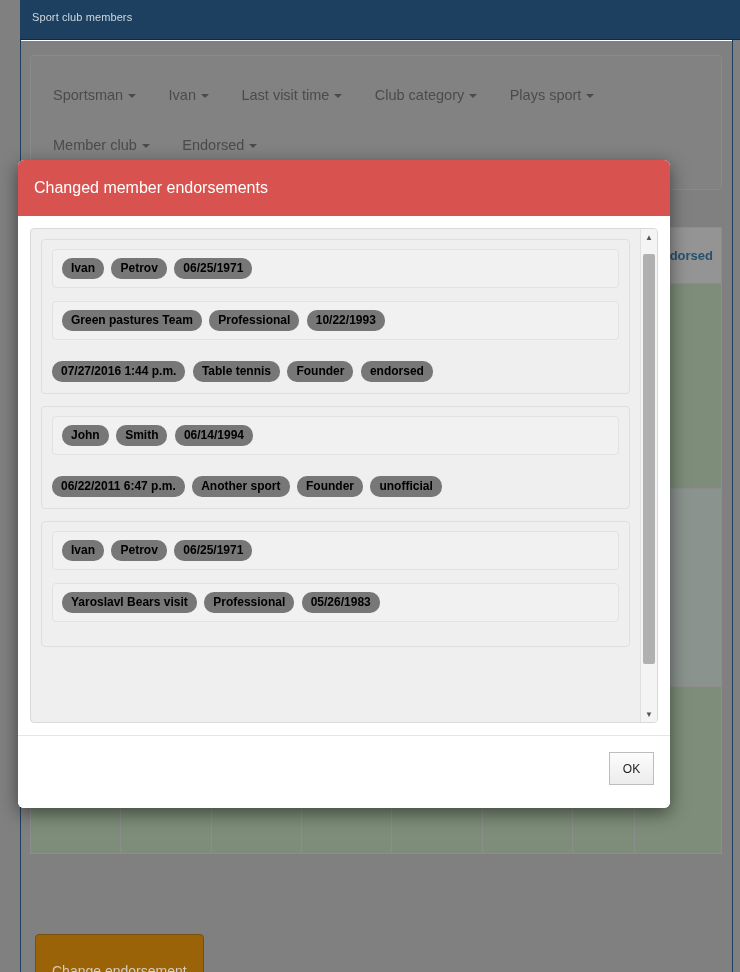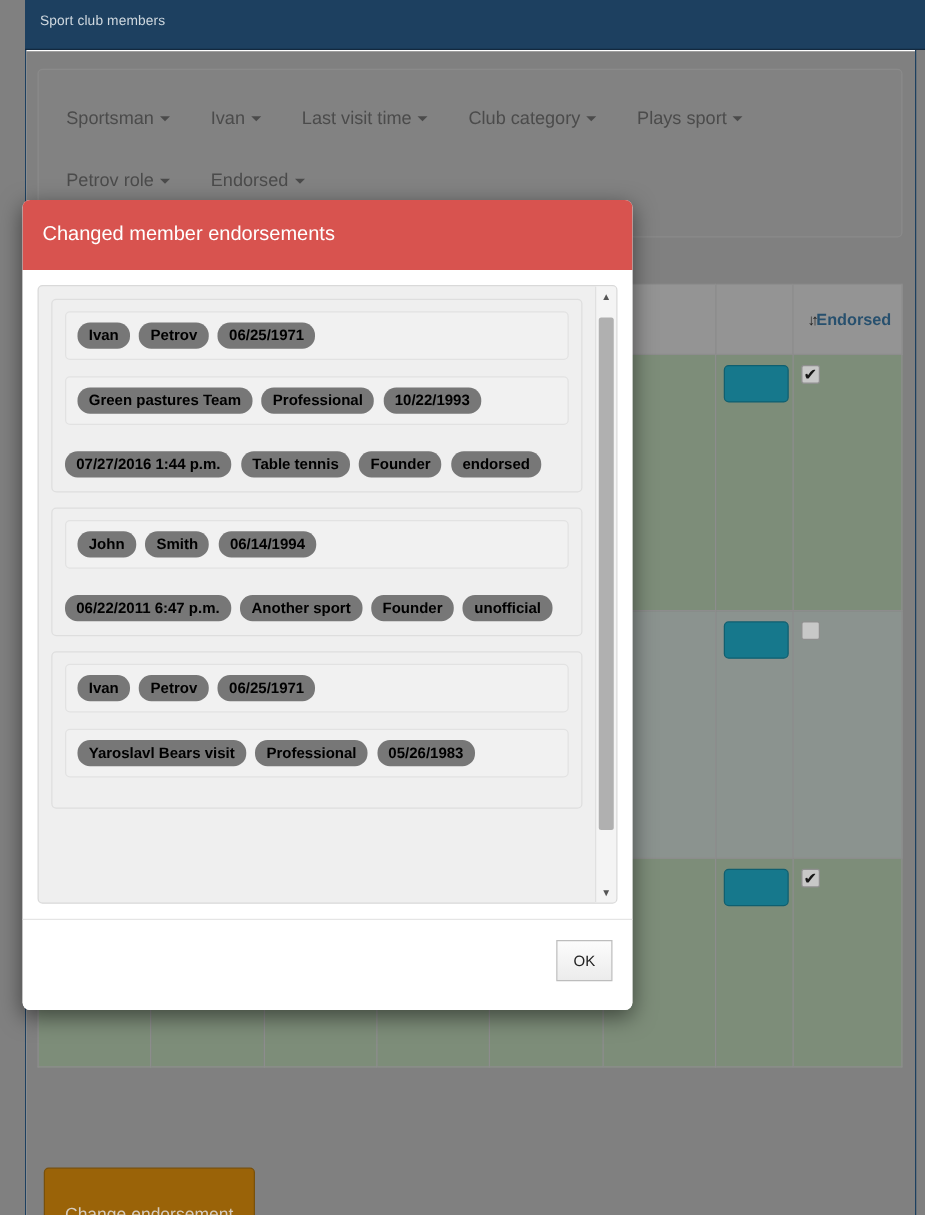--- a/index.html
+++ b/index.html
@@ -133,21 +133,21 @@
     color: #d6cdc1;
     font-size: 14px;
     padding: 28px 16px;
     cursor: pointer;
   }
 
   
   #modal {
     position: absolute;
     left: 18px; top: 160px;
-    width: 488px; height: 648px;
+    width: 652px; height: 648px;
     background: #ffffff;
     border-radius: 6px;
     box-shadow: 0 5px 18px rgba(0,0,0,.5);
     overflow: hidden;
   }
   .modal-head {
     height: 56px;
     background: #d8534f;
     display: flex; align-items: center;
     padding: 0 16px;
@@ -254,21 +254,21 @@
 
     <div class="filter-panel">
       <div class="filter-row r1">
         <span class="filter-item"><span>Sportsman</span><span class="caret"></span></span>
         <span class="filter-item"><span>Ivan</span><span class="caret"></span></span>
         <span class="filter-item"><span>Last visit time</span><span class="caret"></span></span>
         <span class="filter-item"><span>Club category</span><span class="caret"></span></span>
         <span class="filter-item"><span>Plays sport</span><span class="caret"></span></span>
       </div>
       <div class="filter-row r2">
-        <span class="filter-item"><span>Petrov role</span><span class="caret"></span></span>
+        <span class="filter-item"><span>Member club</span><span class="caret"></span></span>
         <span class="filter-item"><span>Endorsed</span><span class="caret"></span></span>
       </div>
     </div>
 
     <div class="table-wrap">
       <table class="grid">
         <colgroup>
           <col style="width:85px">
             <col style="width:85px">
             <col style="width:85px">

